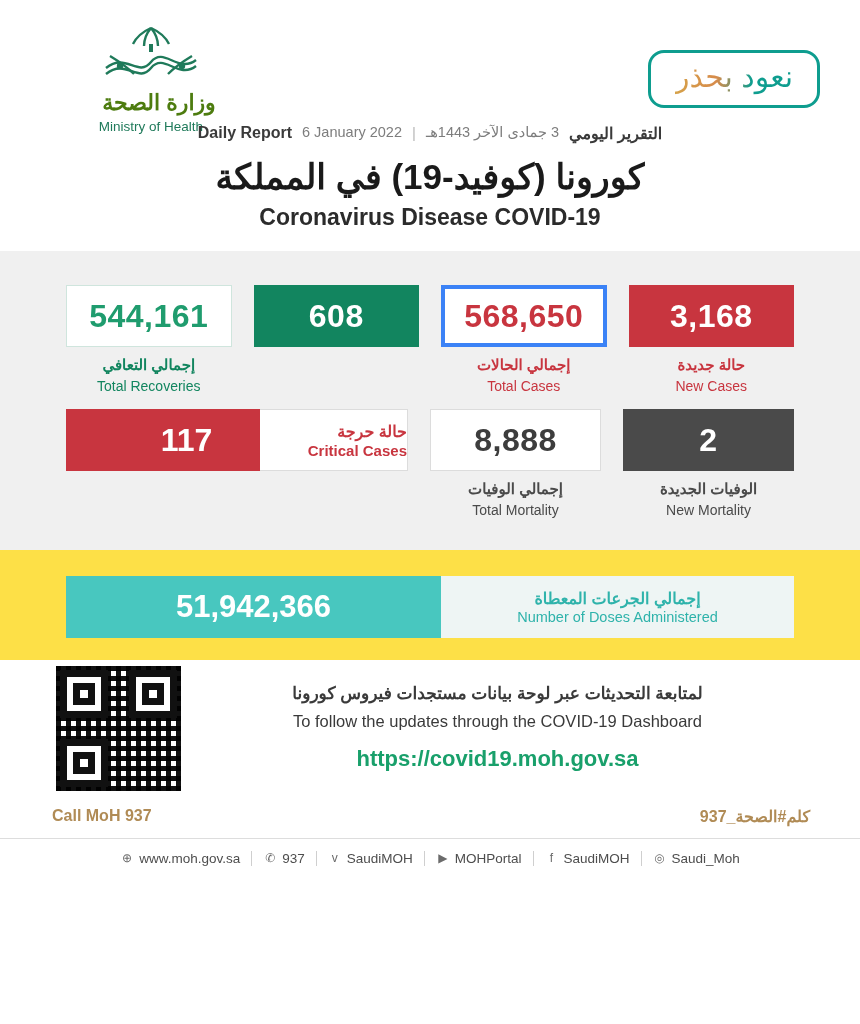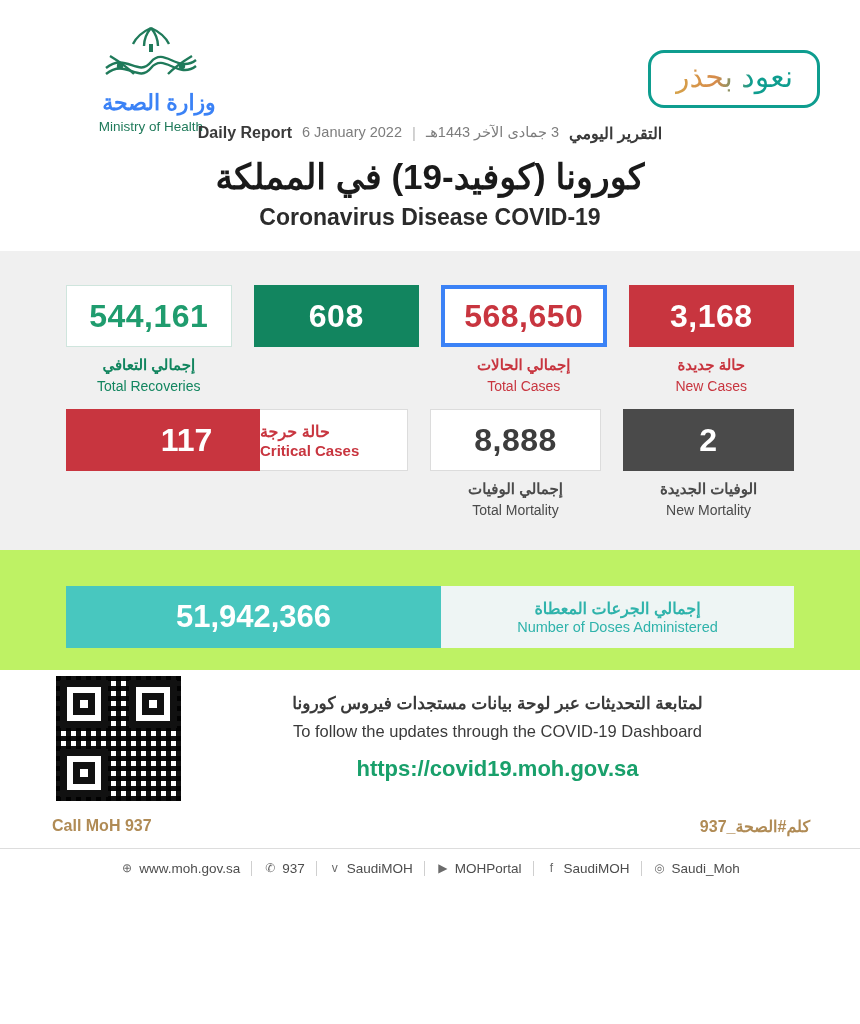--- a/index.html
+++ b/index.html
@@ -39,21 +39,21 @@
     width: 210px;
   }
   .moh-mark {
     width: 130px;
     height: 66px;
     position: relative;
   }
   .moh-ar {
     font-size: 22px;
     font-weight: bold;
-    color: #3b82f6;
+    color: #4d7c0f;
     direction: rtl;
     margin-top: 2px;
     letter-spacing: 0px;
     margin-left: 16px;
   }
   .moh-en {
     font-size: 13.5px;
     color: #1f7a5a;
     margin-top: 3px;
   }
@@ -225,31 +225,31 @@
     font-weight: bold;
     padding-left: 47px;
   }
   .critical-lbl {
     flex: 1 1 0;
     background: #ffffff;
     border: 1px solid #dcdcdc;
     border-left: none;
     display: flex;
     flex-direction: column;
-    align-items: flex-start;
+    align-items: flex-end;
     justify-content: center;
     box-sizing: border-box;
   }
   .critical-lbl .lbl-ar { color: #c8353f; font-size: 16px; }
   .critical-lbl .lbl-en { color: #c8353f; font-size: 15px; font-weight: bold;}
 
   
   .doses-wrap {
-    padding: 36px 66px 22px 66px;
-    background: #bef264;
+    padding: 26px 66px 22px 66px;
+    background: #fde047;
   }
   .doses-bar {
     display: flex;
     height: 62px;
   }
   .doses-num {
     flex: 0 0 375px;
     background: #48c7bf;
     color: #ffffff;
     display: flex;

